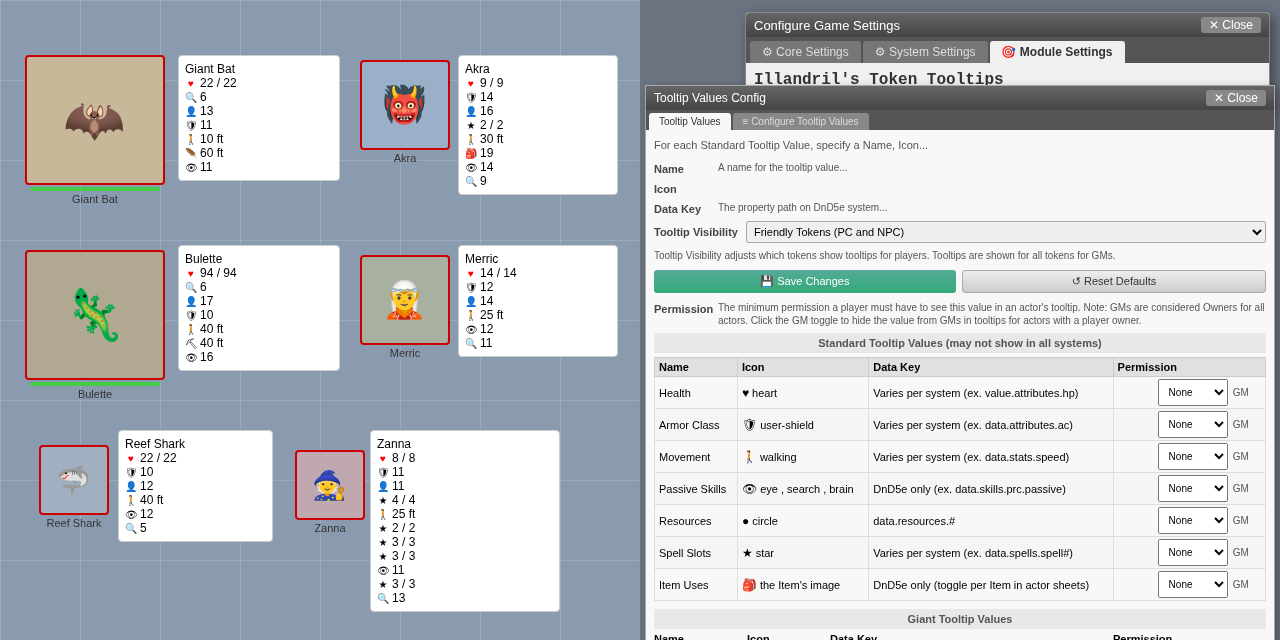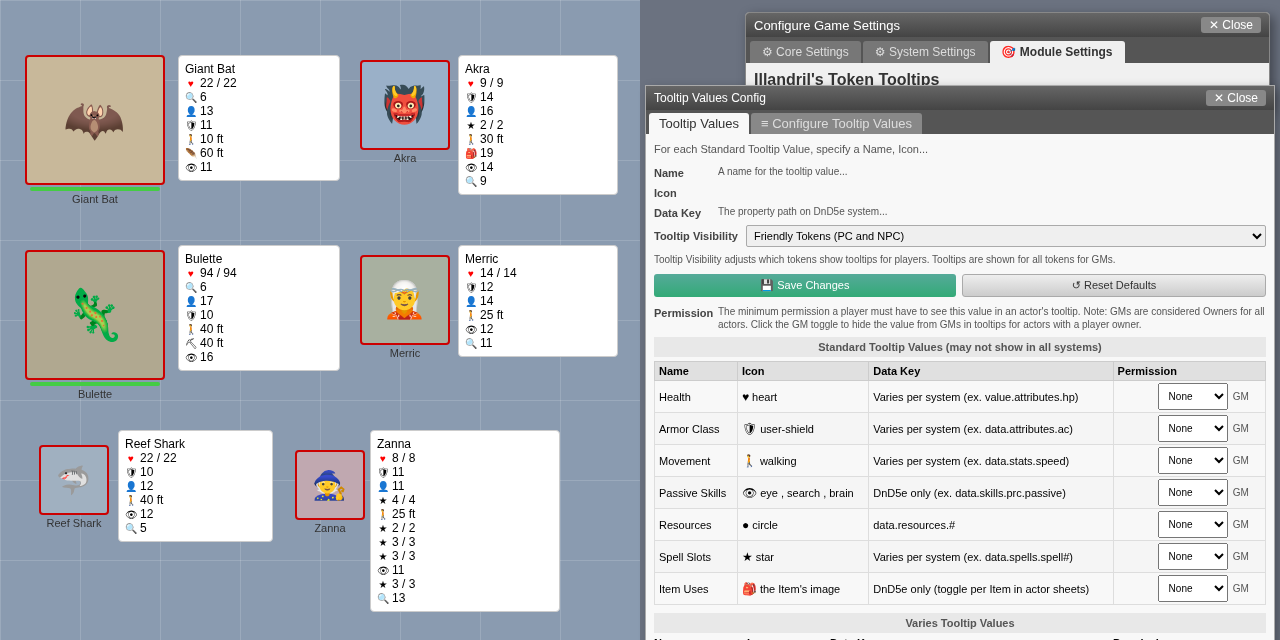--- a/index.html
+++ b/index.html
@@ -133,20 +133,21 @@
       padding: 8px;
     }
 
     .modal-section-title {
       font-size: 16px;
       font-weight: bold;
       color: #333;
       margin-bottom: 8px;
       padding-bottom: 4px;
       border-bottom: 1px solid #ccc;
+      font-family: Liberation Mono, monospace;
     }
 
     
     .sub-modal {
       position: absolute;
       top: 85px;
       left: 645px;
       width: 630px;
       background: #f8f8f8;
       border: 1px solid #aaa;
@@ -170,21 +171,21 @@
       background: #555;
       padding: 3px 3px 0;
       gap: 2px;
     }
 
     .sub-modal-tab {
       padding: 3px 10px;
       background: #888;
       color: #ddd;
       border-radius: 3px 3px 0 0;
-      font-size: 13px;
+      font-size: 10px;
       cursor: pointer;
     }
 
     .sub-modal-tab.active {
       background: #f8f8f8;
       color: #333;
     }
 
     .sub-modal-body {
       padding: 8px;
@@ -787,21 +788,21 @@
       <td>
         <select class="perm-select">
           <option>None</option><option>Limited</option><option>Observer</option><option>Owner</option>
         </select>
         <span class="gm-label">GM</span>
       </td>
     </tr>
         </tbody>
     </table>
 
-    <div class="ctv-header">Varies Tooltip Values</div>
+    <div class="ctv-header">Giant Tooltip Values</div>
     <div style="font-size:11px;margin-bottom:4px;display:grid;grid-template-columns:90px 80px 1fr 90px 60px;gap:3px;">
       <span style="font-weight:bold;">Name</span>
       <span style="font-weight:bold;">Icon</span>
       <span style="font-weight:bold;">Data Key</span>
       <span style="font-weight:bold;">Permission</span>
     </div>
 
     <div id="ctv-rows">
 
     <div style="display: grid; grid-template-columns: 90px 80px 1fr 80px 20px 20px 20px; gap: 3px; align-items: center; margin-bottom: 3px;">

